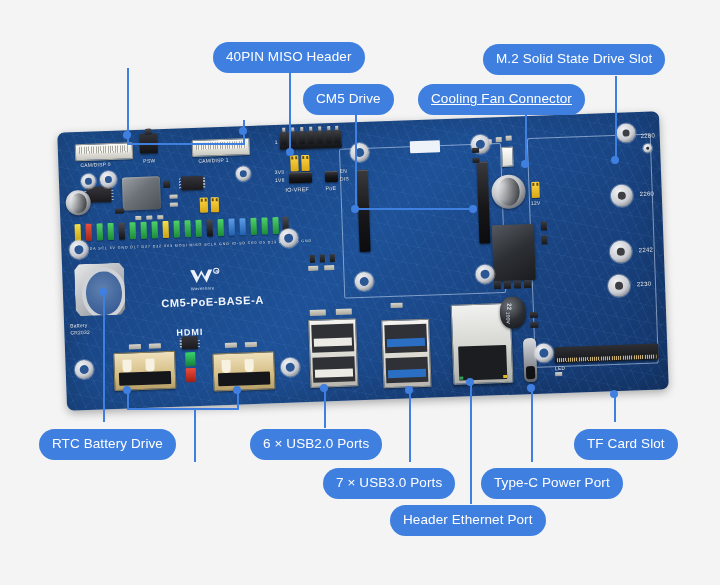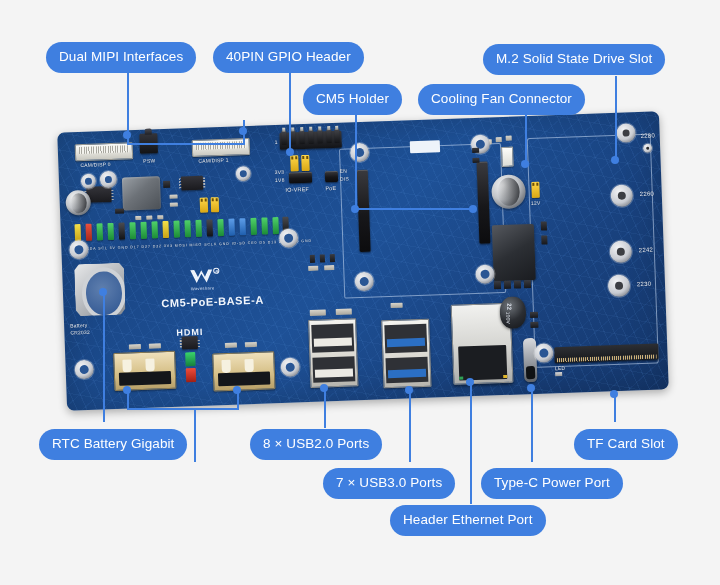--- a/index.html
+++ b/index.html
@@ -467,34 +467,33 @@
 
   <div class="leader v" style="left:470px;top:384px;height:120px;"></div>
   <div class="dot" style="left:466px;top:378px;"></div>
 
   <div class="leader v" style="left:531px;top:390px;height:72px;"></div>
   <div class="dot" style="left:527px;top:384px;"></div>
 
   <div class="leader v" style="left:614px;top:396px;height:26px;"></div>
   <div class="dot" style="left:610px;top:390px;"></div>
 
-  <div class="callout" style="left:46px;top:42px;">Dual MIPI Interfaces</div>
-
-  <div class="callout" style="left:213px;top:42px;">40PIN GPIO Header</div>
-
-  <div class="callout" style="left:303px;top:84px;">CM5 Holder</div>
-
-  <div class="callout" style="left:418px;top:84px;">Cooling Fan Connector</div>
+
+  <div class="callout" style="left:213px;top:42px;">40PIN MISO Header</div>
+
+  <div class="callout" style="left:303px;top:84px;">CM5 Drive</div>
+
+  <div class="callout" style="left:418px;top:84px;text-decoration:underline;">Cooling Fan Connector</div>
 
   <div class="callout" style="left:483px;top:44px;">M.2 Solid State Drive Slot</div>
 
-  <div class="callout" style="left:39px;top:429px;">RTC Battery Gigabit</div>
-
-
-  <div class="callout" style="left:250px;top:429px;">8 × USB2.0 Ports</div>
+  <div class="callout" style="left:39px;top:429px;">RTC Battery Drive</div>
+
+
+  <div class="callout" style="left:250px;top:429px;">6 × USB2.0 Ports</div>
 
   <div class="callout" style="left:323px;top:468px;">7 × USB3.0 Ports</div>
 
   <div class="callout" style="left:390px;top:505px;">Header Ethernet Port</div>
 
   <div class="callout" style="left:481px;top:468px;">Type-C Power Port</div>
 
   <div class="callout" style="left:574px;top:429px;">TF Card Slot</div>
 
 </div>

